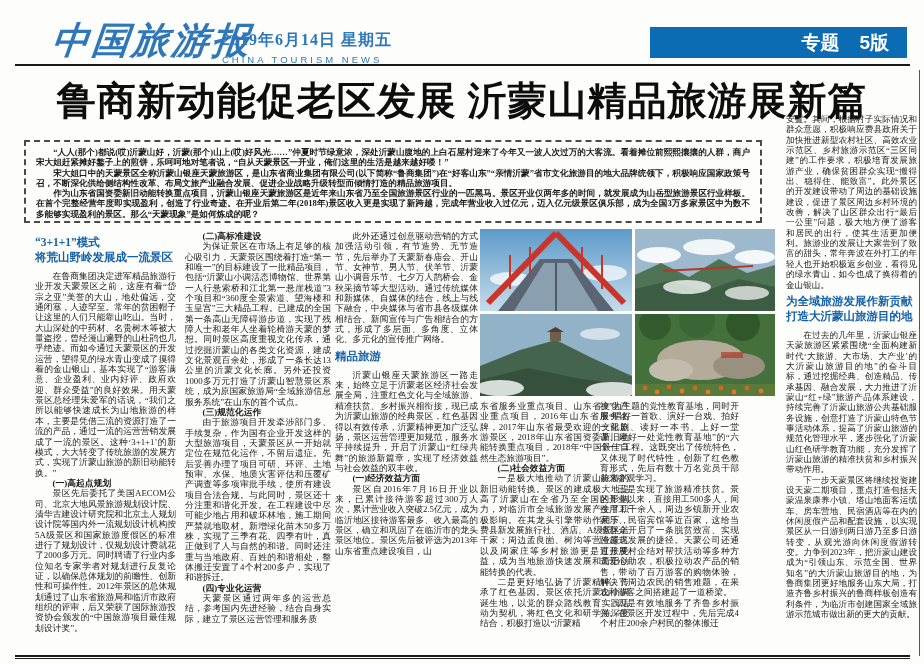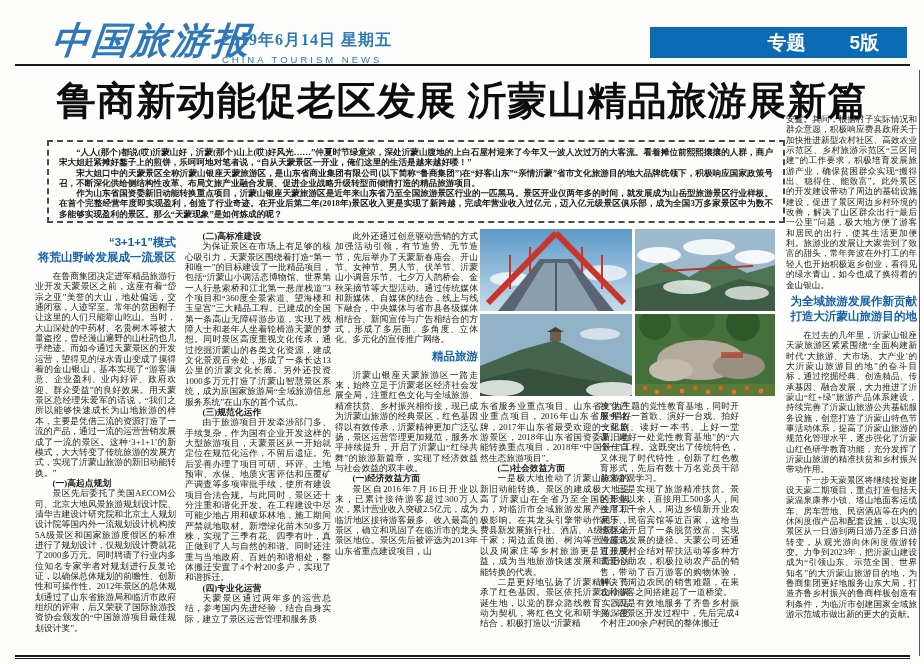--- a/index.html
+++ b/index.html
@@ -13,47 +13,47 @@
   .logo{
     left:52px;top:16px;font-size:37px;font-weight:bold;font-style:italic;
     color:#2e78ba;letter-spacing:3px;transform:skewX(-6deg);
   }
   .dateblock{left:222px;top:30px;color:#2e78ba;}
   .dateblock .d1{font-size:16px;font-weight:bold;letter-spacing:1px;}
   .dateblock .d2{font-size:9.5px;letter-spacing:3px;margin-top:3px;font-family:Liberation Sans, sans-serif;}
   .section-bar{
     left:650px;top:27px;width:257px;height:31px;background:#0b6cb4;color:#fff;
     display:flex;align-items:center;justify-content:flex-end;
-    font-size:19px;font-weight:bold;padding-right:28px;box-sizing:border-box;
-    font-family:"Liberation Sans",sans-serif;gap:44px;
+    font-size:19px;font-weight:bold;padding-right:18px;box-sizing:border-box;
+    font-family:"Liberation Sans",sans-serif;gap:20px;
   }
   .header-rule{left:15px;top:64px;width:895px;height:2px;background:#1a1a1a;}
   
   .headline{
     left:30px;top:74px;width:864px;text-align:center;
     font-size:39px;font-weight:bold;color:#0d0d0d;letter-spacing:1px;white-space:nowrap;
   }
   
   .lead-box{
-    left:47px;top:140px;width:738px;height:83px;border:2px dashed #4a4a4a;
+    left:24px;top:140px;width:738px;height:83px;border:2px dashed #4a4a4a;
     padding:5px 10px;box-sizing:border-box;background:#fdfdfb;
     font-size:8.6px;line-height:10.3px;font-weight:600;text-align:justify;overflow:hidden;
   }
   .lead-box p{margin:0;text-indent:2em;}
   
   .col{
     font-size:8.8px;line-height:10.35px;text-align:justify;overflow:hidden;
   }
   .col p{margin:0;text-indent:2em;}
   .col p.cont{text-indent:0;}
   .col .subhead{font-weight:bold;}
   .colhead{
-    color:#1461a8;font-weight:bold;text-align:right;font-size:11.5px;line-height:15px;
+    color:#1461a8;font-weight:bold;text-align:left;font-size:11.5px;line-height:15px;
     margin:4px 0 6px 0;text-indent:0 !important;
-    font-family:Liberation Sans, sans-serif;
+    font-family:Liberation Serif, serif;
   }
   .col1{left:35px;top:231px;width:141px;height:427px;}
   .col2{left:185px;top:231px;width:146px;height:427px;}
   .col3{left:335px;top:231px;width:143px;height:427px;}
   .col4{left:480px;top:401px;width:149px;height:257px;}
   .col5{left:600px;top:401px;width:139px;height:257px;}
   .col6{left:786px;top:114px;width:131px;height:527px;font-size:8.6px;line-height:10.35px;}
   
   .photo-grid{
     left:480px;top:229px;width:296px;height:167px;display:grid;

